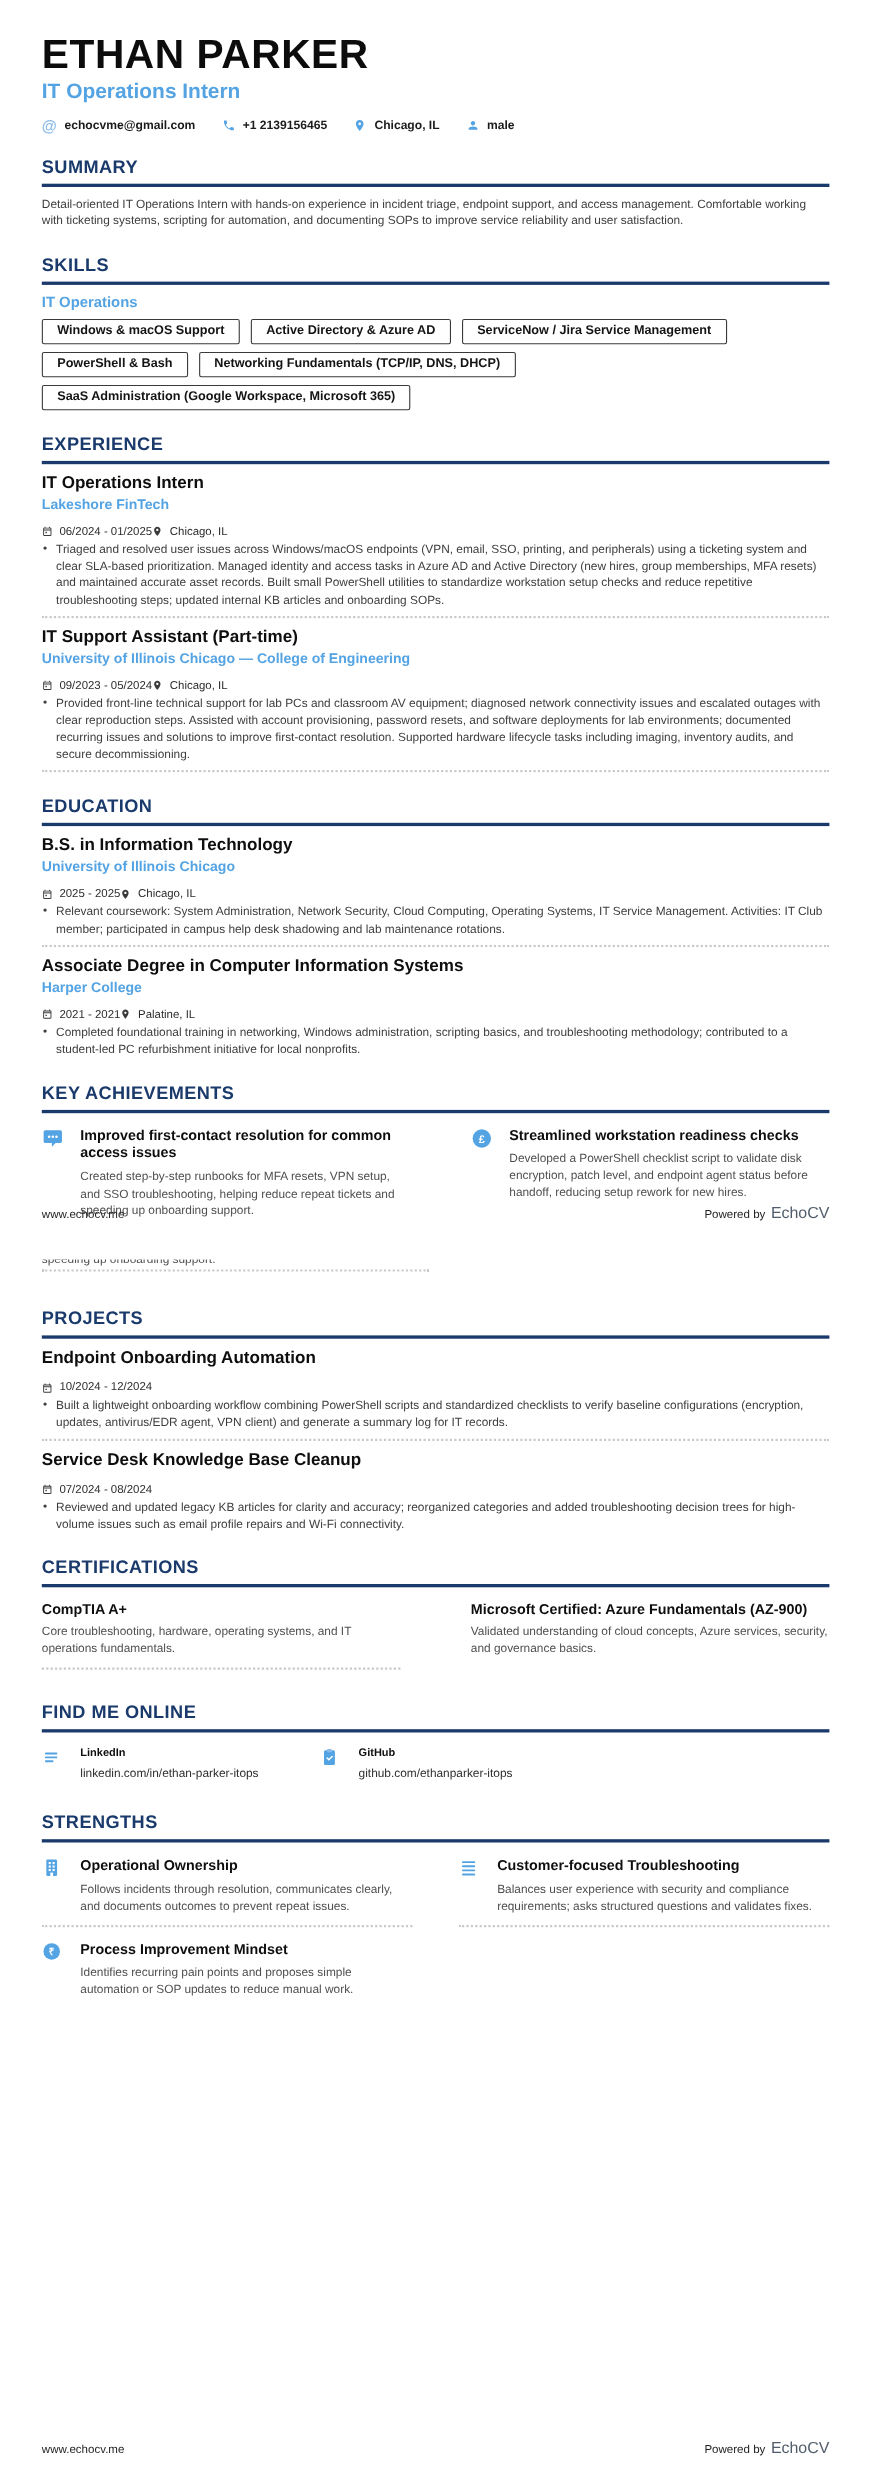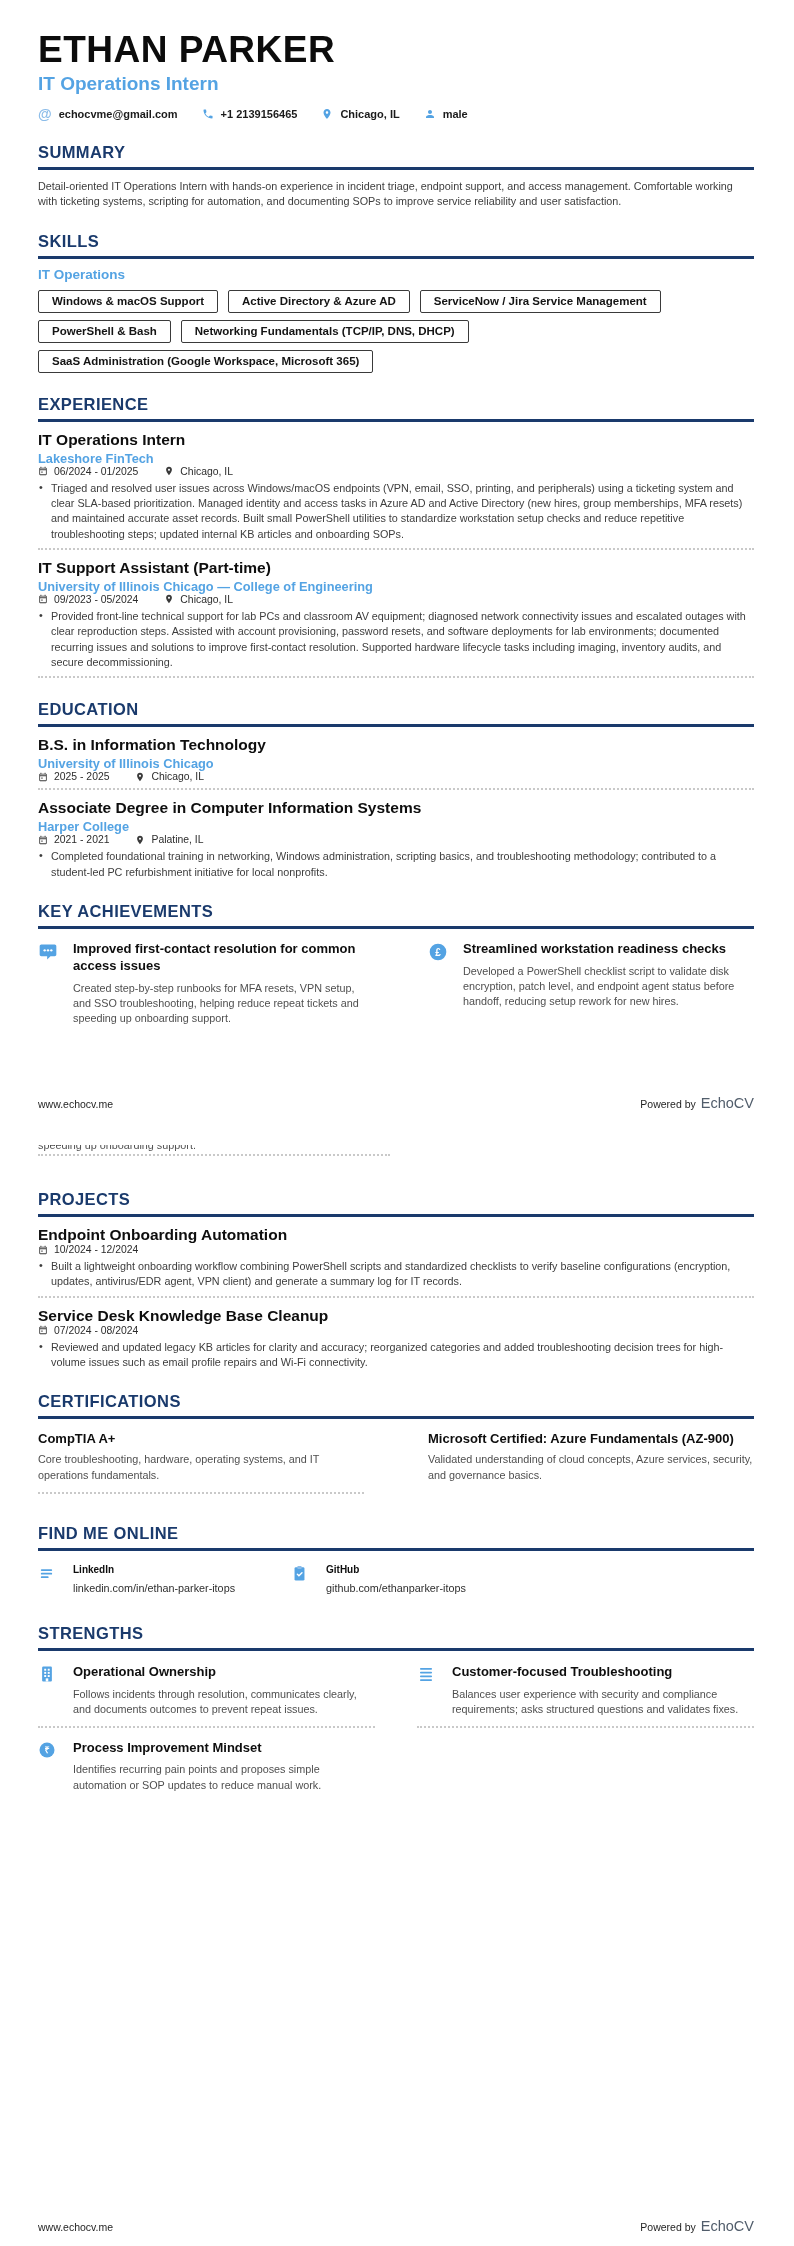--- a/index.html
+++ b/index.html
@@ -28,21 +28,21 @@
   
   .skill-group { margin-top:8px; font-size:13.5px; font-weight:700; color:#54a3e3; }
   .chips { margin-top:8px; display:flex; flex-wrap:wrap; gap:7px 10px; }
   .chip { border:1.5px solid #3a3a3a; border-radius:2px; padding:4.5px 13px;
           font-size:11.5px; font-weight:700; color:#141414; white-space:nowrap; }
 
   
   .entry { margin-top:9px; }
   .role { font-size:15.5px; font-weight:800; color:#0e0e0e; }
   .company { margin-top:2px; font-size:12.8px; font-weight:700; color:#54a3e3; }
-  .meta { margin-top:0; display:flex; align-items:center; gap:26px; font-size:10.4px; color:#2c2c2c; }
+  .meta { margin-top:12px; display:flex; align-items:center; font-size:10.4px; color:#2c2c2c; }
   .m-item { display:inline-flex; align-items:center; gap:6px; }
   .bullets { margin-top:4px; }
   .bullet { position:relative; padding-left:13px; font-size:10.8px; line-height:1.42; color:#3d3d3d; }
   .bullet::before { content:"•"; position:absolute; left:1px; top:-1px; color:#3d3d3d; }
   .dotted { border-bottom:2px dotted #c9c9c9; margin-top:6px; margin-bottom:9px; }
 
   
   .grid2 { margin-top:12px; display:grid; grid-template-columns:1fr 1fr; column-gap:64px; }
   .iconitem { display:flex; gap:13px; }
   .iconcol { flex:0 0 22px; padding-top:1px; }
@@ -190,20 +190,23 @@
               </svg>
             <span>2025 - 2025</span>
           </span>
           <span class="m-item">
             <svg class="icon-dark" width="10" height="10" viewBox="0 0 24 24">
                 <path d="M12 2C8.1 2 5 5.1 5 9c0 5.3 7 13 7 13s7-7.7 7-13c0-3.9-3.1-7-7-7zm0 9.5c-1.4 0-2.5-1.1-2.5-2.5S10.6 6.5 12 6.5s2.5 1.1 2.5 2.5-1.1 2.5-2.5 2.5z"></path>
               </svg>
             <span>Chicago, IL</span>
           </span>
         </div>
+        <div class="bullets">
+            <div class="bullet">Relevant coursework: System Administration, Network Security, Cloud Computing, Operating Systems, IT Service Management. Activities: IT Club member; participated in campus help desk shadowing and lab maintenance rotations.</div>
+          </div>
       </div>
       <div class="dotted"></div>
 
       <div class="entry">
         <div class="role">Associate Degree in Computer Information Systems</div>
         <div class="company">Harper College</div>
         <div class="meta">
           <span class="m-item">
             <svg class="icon-dark" width="10" height="10" viewBox="0 0 24 24">
                 <path d="M19 4h-1V2h-2v2H8V2H6v2H5c-1.1 0-2 .9-2 2v14c0 1.1.9 2 2 2h14c1.1 0 2-.9 2-2V6c0-1.1-.9-2-2-2zm0 16H5V10h14v10zM5 8V6h14v2H5zm3 5h3v3H8v-3z"></path>

